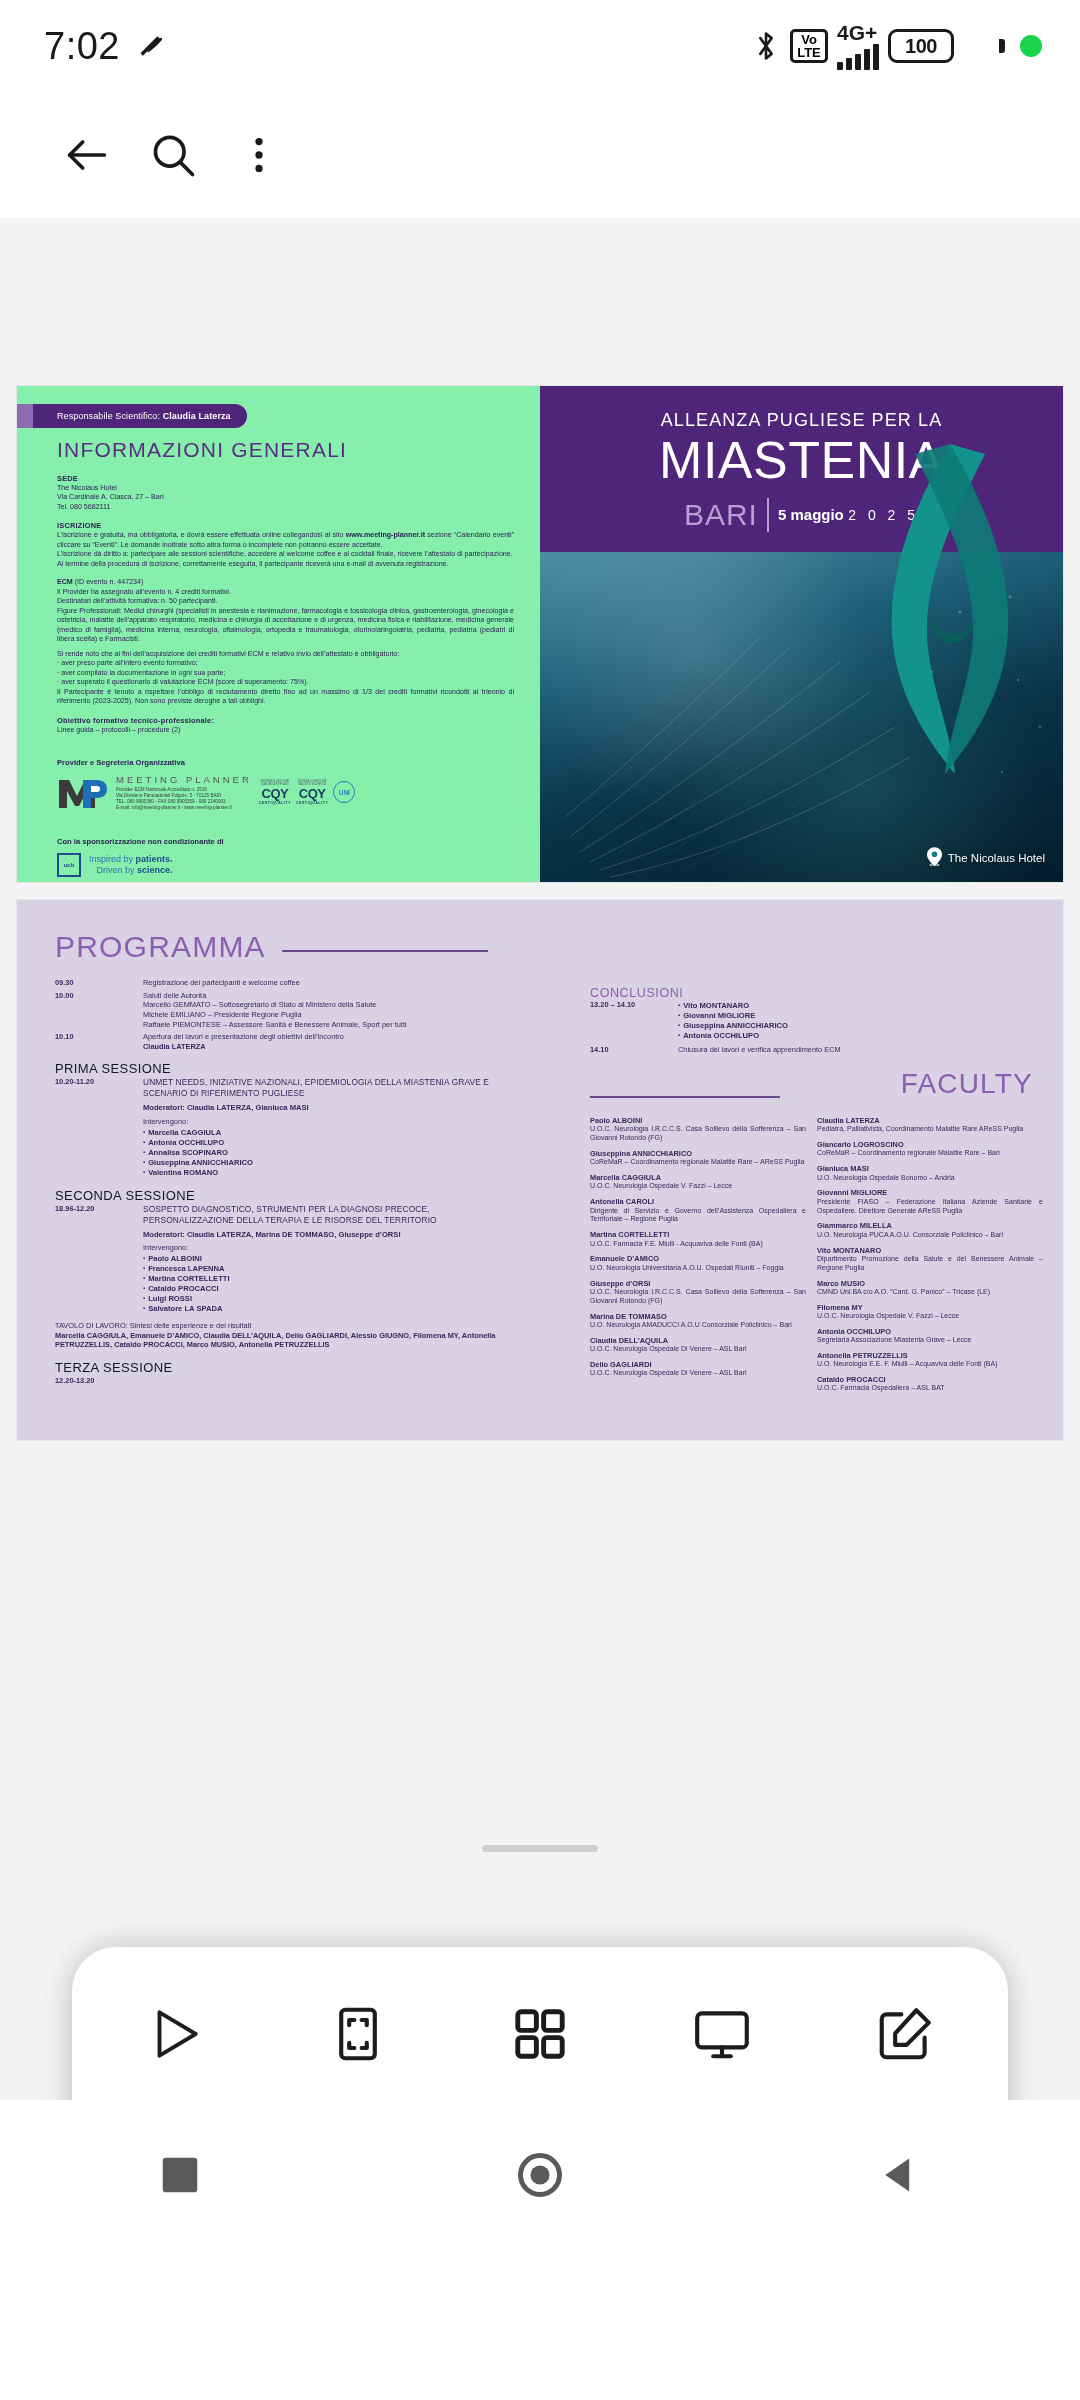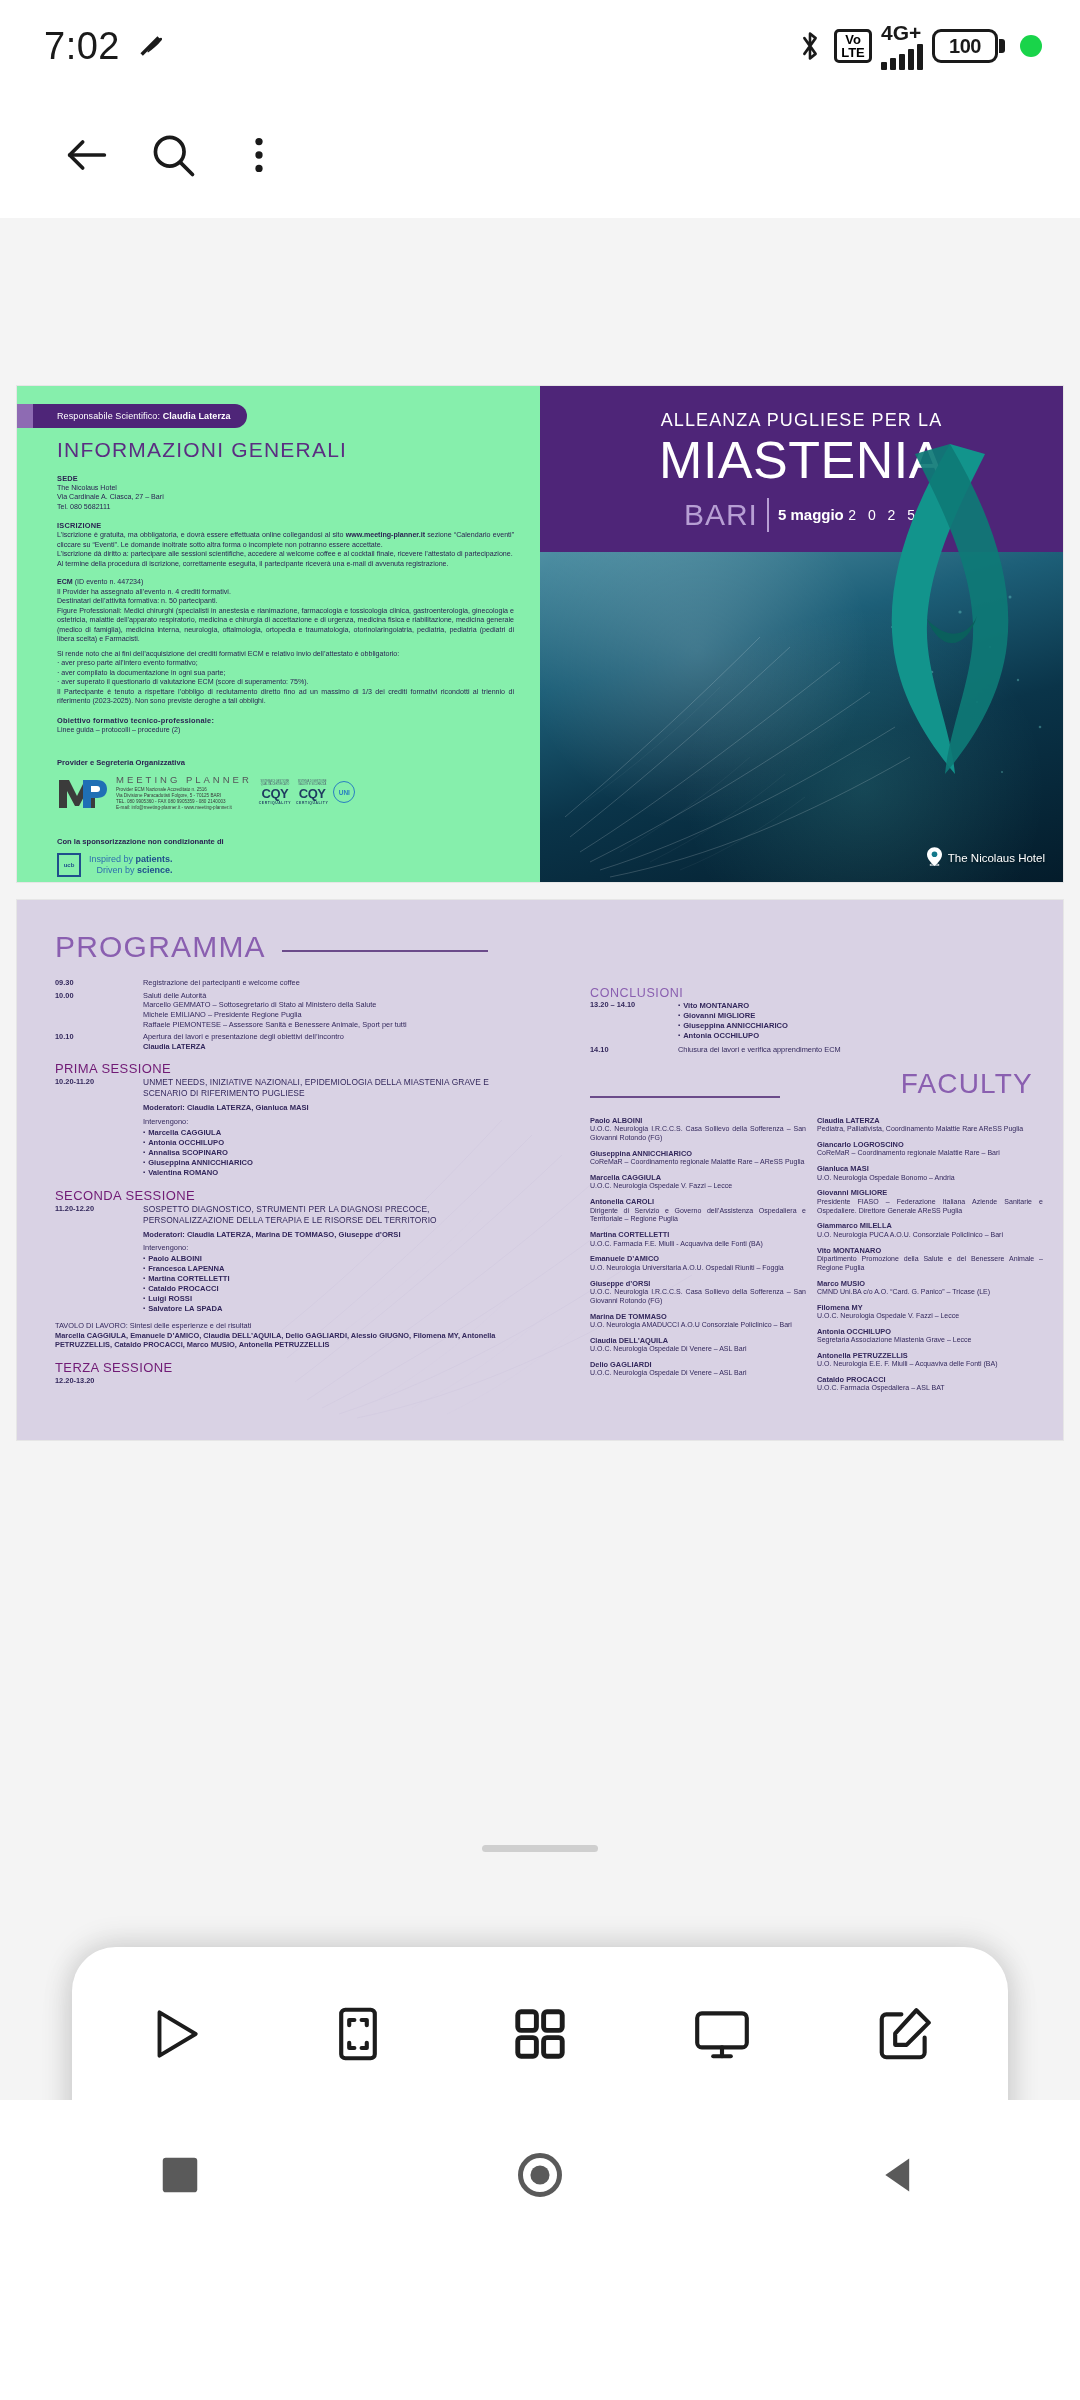--- a/index.html
+++ b/index.html
@@ -18,21 +18,21 @@
     display: flex;
     align-items: center;
     justify-content: space-between;
     padding: 0 38px 0 44px;
     background: #ffffff;
   }
   .status-left { display: flex; align-items: center; gap: 16px; }
   .status-time { font-size: 38px; font-weight: 400; color: #1a1a1a; letter-spacing: 0.5px; }
   .status-right { display: flex; align-items: center; gap: 9px; }
 
-  .sb-icon { display: flex; align-items: center; justify-content: center; }
+  .sb-icon { display: flex; align-items: center; justify-content: center; gap: 44px; }
   .batt-pill {
     border: 3px solid #1a1a1a;
     border-radius: 9px;
     width: 66px; height: 34px;
     display: flex; align-items: center; justify-content: center;
     font-size: 20px; font-weight: 700; color: #1a1a1a;
     letter-spacing: -0.5px;
   }
   .batt-nub { width: 6px; height: 14px; background: #1a1a1a; border-radius: 0 3px 3px 0; margin-left: 1px;}
   .green-dot { width: 22px; height: 22px; border-radius: 50%; background: #19d44a; margin-left: 6px; }
@@ -216,21 +216,21 @@
     position: absolute; right: 30px; top: 168px;
     font-size: 28px; color: #8a5fb0; font-weight: 300; letter-spacing: 1.2px;
   }
 
   .prog-col { position: absolute; color: #33285c; }
   .col-left { left: 38px; top: 78px; width: 460px; }
   .col-right-top { left: 573px; top: 86px; width: 450px; }
   .col-fac-a { left: 573px; top: 216px; width: 216px; }
   .col-fac-b { left: 800px; top: 216px; width: 226px; }
 
-  .sec-head { font-size: 13px; color: #701a75; font-weight: 400; letter-spacing: 0.4px; margin: 10px 0 1px; }
+  .sec-head { font-size: 13px; color: #0f172a; font-weight: 400; letter-spacing: 0.4px; margin: 10px 0 1px; }
   .row { display: flex; font-size: 7.4px; line-height: 1.3; margin-bottom: 3px; }
   .row .t { width: 88px; flex: 0 0 88px; font-weight: 700; }
   .row .d { flex: 1; }
   .row .d b { font-weight: 800; }
   .caps { font-size: 8.4px; letter-spacing: 0.1px; }
   .mods { font-weight: 700; margin-top: 4px; font-size: 7.6px;}
   .inter { margin-top: 4px; }
   .inter .lead { font-size: 7.4px; }
   .inter ul { list-style: none; margin: 1px 0 0; padding: 0; }
   .inter li { font-size: 7.6px; font-weight: 800; line-height: 1.32; }
@@ -556,21 +556,21 @@
                 <li>Annalisa SCOPINARO</li>
                 <li>Giuseppina ANNICCHIARICO</li>
                 <li>Valentina ROMANO</li>
               </ul>
             </div>
           </div>
         </div>
 
         <div class="sec-head">SECONDA SESSIONE</div>
         <div class="row">
-          <div class="t">11.20-12.20</div>
+          <div class="t">18.96-12.20</div>
           <div class="d">
             <div class="caps">SOSPETTO DIAGNOSTICO, STRUMENTI PER LA DIAGNOSI PRECOCE, PERSONALIZZAZIONE DELLA TERAPIA E LE RISORSE DEL TERRITORIO</div>
             <div class="mods">Moderatori: Claudia LATERZA, Marina DE TOMMASO, Giuseppe d’ORSI</div>
             <div class="inter">
               <div class="lead">Intervengono:</div>
               <ul>
                 <li>Paolo ALBOINI</li>
                 <li>Francesca LAPENNA</li>
                 <li>Martina CORTELLETTI</li>
                 <li>Cataldo PROCACCI</li>

